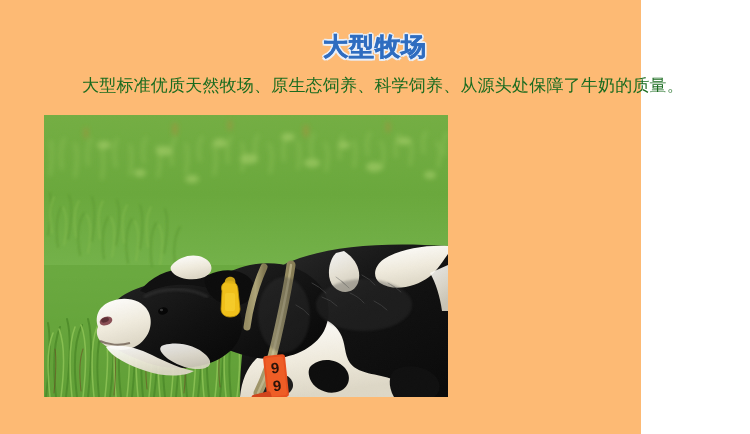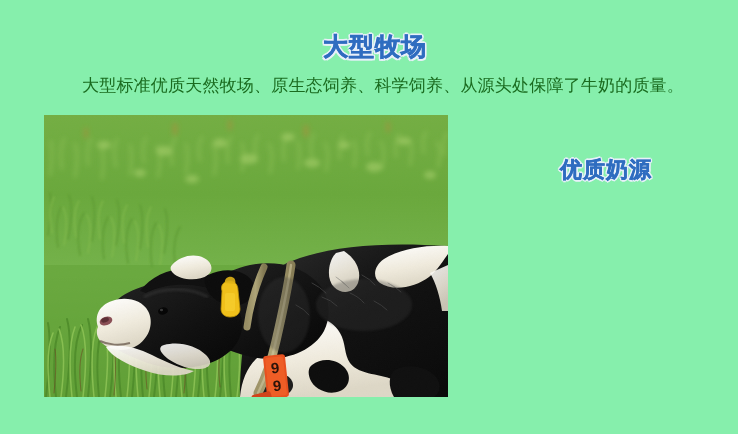--- a/index.html
+++ b/index.html
@@ -9,23 +9,23 @@
   }
   body {
     width: 750px;
     height: 434px;
     font-family: "Liberation Sans", "DejaVu Sans", sans-serif;
     overflow: hidden;
     position: relative;
   }
   .page {
     position: relative;
-    width: 738px;
+    width: 641px;
     height: 434px;
-    background: #86efac;
+    background: #fdba74;
   }
 
   
   .main-title {
     position: absolute;
     left: 0;
     top: 14px;
     width: 750px;
     text-align: center;
     font-size: 25px;
@@ -407,16 +407,15 @@
           <ellipse cx="320" cy="190" rx="48" ry="26" filter="url(#softBlur)"></ellipse>
           <ellipse cx="240" cy="200" rx="26" ry="38" filter="url(#softBlur)"></ellipse>
         </g>
       </g>
 
       <rect x="0" y="0" width="404" height="282" filter="url(#grain)" fill="#ffffff" opacity="0.10"></rect>
     </svg>
   </div>
 
   <div class="right-col">
-    <div class="side-title">优质奶源</div>
   </div>
 
 </div>
 
 </body></html>

